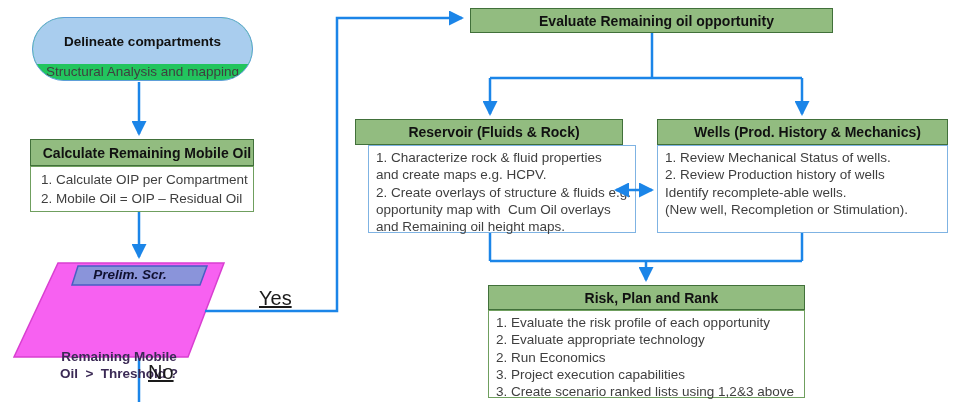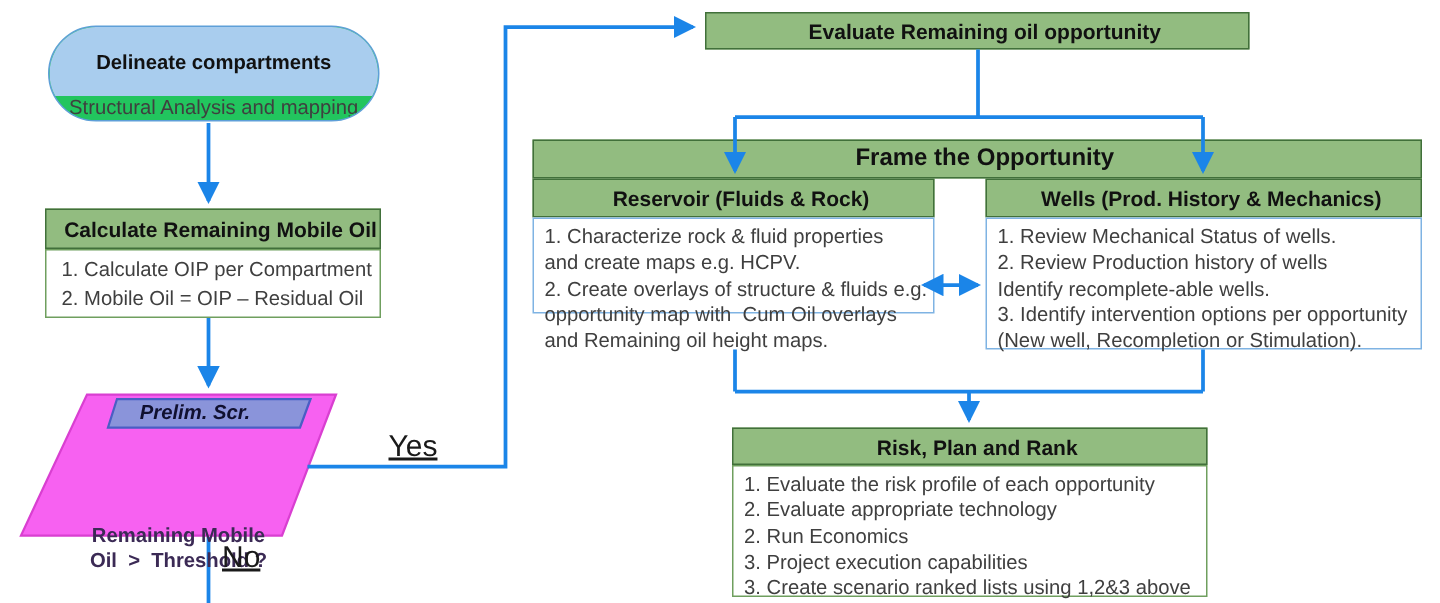--- a/index.html
+++ b/index.html
@@ -81,37 +81,35 @@
   <div class="abs decision-text" style="left:34px;top:300px;margin-top:48px;">
     <div class="line">Remaining Mobile</div>
     <div class="line">Oil  &gt;  Threshold ?</div>
   </div>
 
   <div class="abs floatlabel" style="left:259px;top:287px;">Yes</div>
   <div class="abs floatlabel" style="left:148px;top:361px;">No</div>
 
   <div class="abs hdr" style="left:470px;top:8px;width:363px;height:25px;">Evaluate Remaining oil opportunity</div>
 
-  <div class="abs hdr big" style="left:355px;top:93px;width:593px;height:26px;">Frame the Opportunity</div>
 
   <div class="abs hdr" style="left:355px;top:119px;width:268px;height:26px;">Reservoir (Fluids &amp; Rock)</div>
-  <div class="abs bodybox blueb" style="left:355px;top:145px;width:268px;height:64px;">
+  <div class="abs bodybox blueb" style="left:368px;top:145px;width:268px;height:88px;">
     <div class="line">1. Characterize rock &amp; fluid properties</div>
     <div class="line">and create maps e.g. HCPV.</div>
     <div class="line">2. Create overlays of structure &amp; fluids e.g.</div>
     <div class="line">opportunity map with  Cum Oil overlays</div>
     <div class="line">and Remaining oil height maps.</div>
   </div>
 
   <div class="abs hdr" style="left:657px;top:119px;width:291px;height:26px;">Wells (Prod. History &amp; Mechanics)</div>
   <div class="abs bodybox blueb" style="left:657px;top:145px;width:291px;height:88px;">
     <div class="line">1. Review Mechanical Status of wells.</div>
     <div class="line">2. Review Production history of wells</div>
     <div class="line">Identify recomplete-able wells.</div>
-    <div class="line">3. Identify intervention options per opportunity</div>
     <div class="line">(New well, Recompletion or Stimulation).</div>
   </div>
 
   <div class="abs hdr" style="left:488px;top:285px;width:317px;height:25px;">Risk, Plan and Rank</div>
   <div class="abs bodybox greenb" style="left:488px;top:310px;width:317px;height:88px;">
     <div class="line">1. Evaluate the risk profile of each opportunity</div>
     <div class="line">2. Evaluate appropriate technology</div>
     <div class="line">2. Run Economics</div>
     <div class="line">3. Project execution capabilities</div>
     <div class="line">3. Create scenario ranked lists using 1,2&amp;3 above</div>

